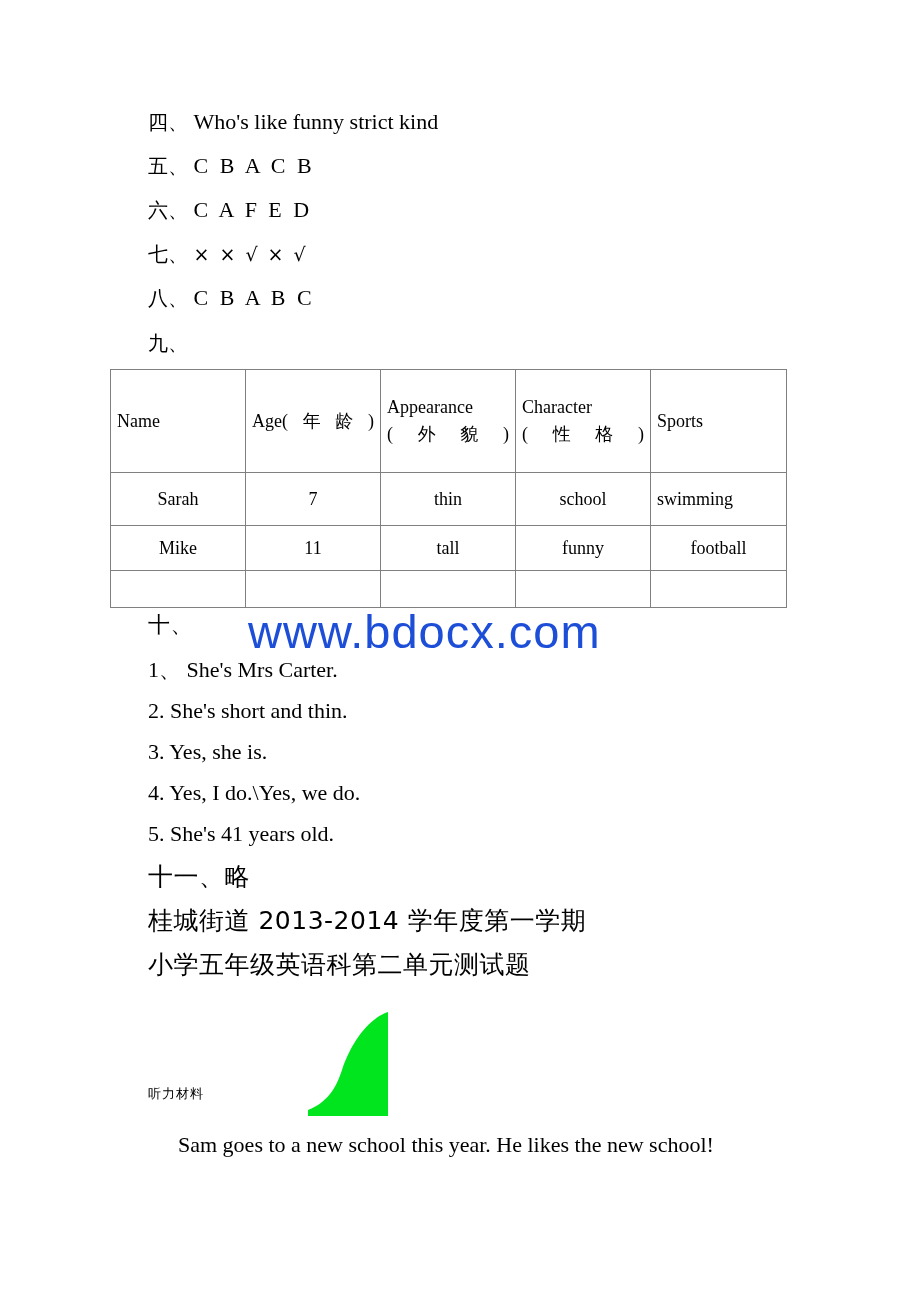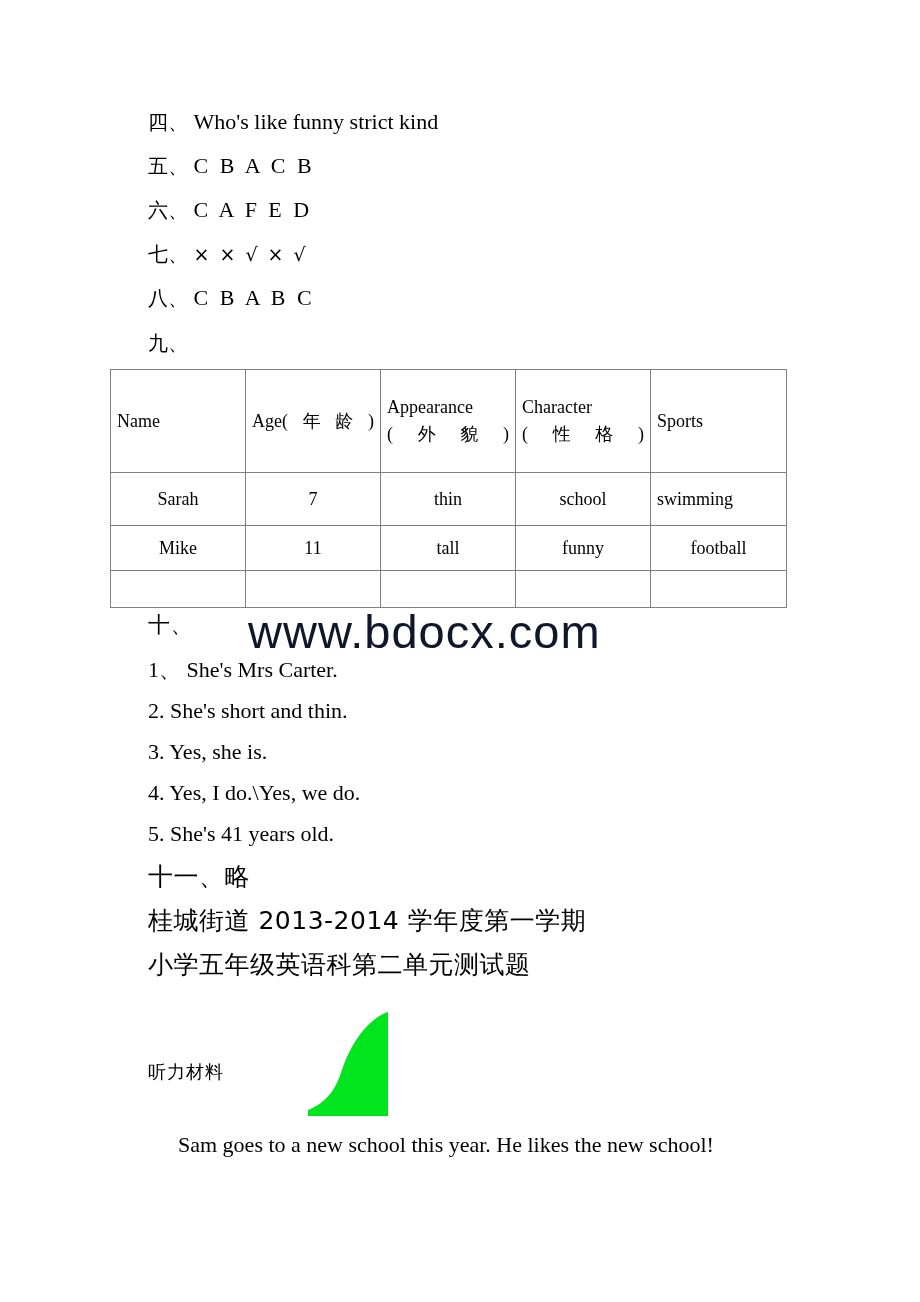--- a/index.html
+++ b/index.html
@@ -19,21 +19,21 @@
   }
 
   
   .watermark {
     position: absolute;
     left: 248px;
     top: 604px;
     font-family: "Liberation Sans", "DejaVu Sans", sans-serif;
     font-size: 47px;
     letter-spacing: 1px;
-    color: #0f172a;
+    color: #1d4ed8;
     white-space: nowrap;
     user-select: none;
     pointer-events: none;
   }
 
   .ans-line {
     position: absolute;
     left: 148px;
     font-size: 22px;
     line-height: 24px;
@@ -111,23 +111,23 @@
     position: absolute;
     left: 308px;
     top: 1012px;
     width: 80px;
     height: 104px;
   }
 
   .listen-label {
     position: absolute;
     left: 148px;
-    top: 1060px;
-    font-family: "DejaVu Sans", "Liberation Sans", sans-serif;
-    font-size: 18px;
+    top: 1085px;
+    font-family: "DejaVu Sans", "Liberation Sans", sans-serif;
+    font-size: 13px;
     letter-spacing: 1px;
     white-space: nowrap;
   }
 
   .final-line {
     position: absolute;
     left: 152px;
     top: 1132px;
     font-size: 22px;
     white-space: nowrap;

